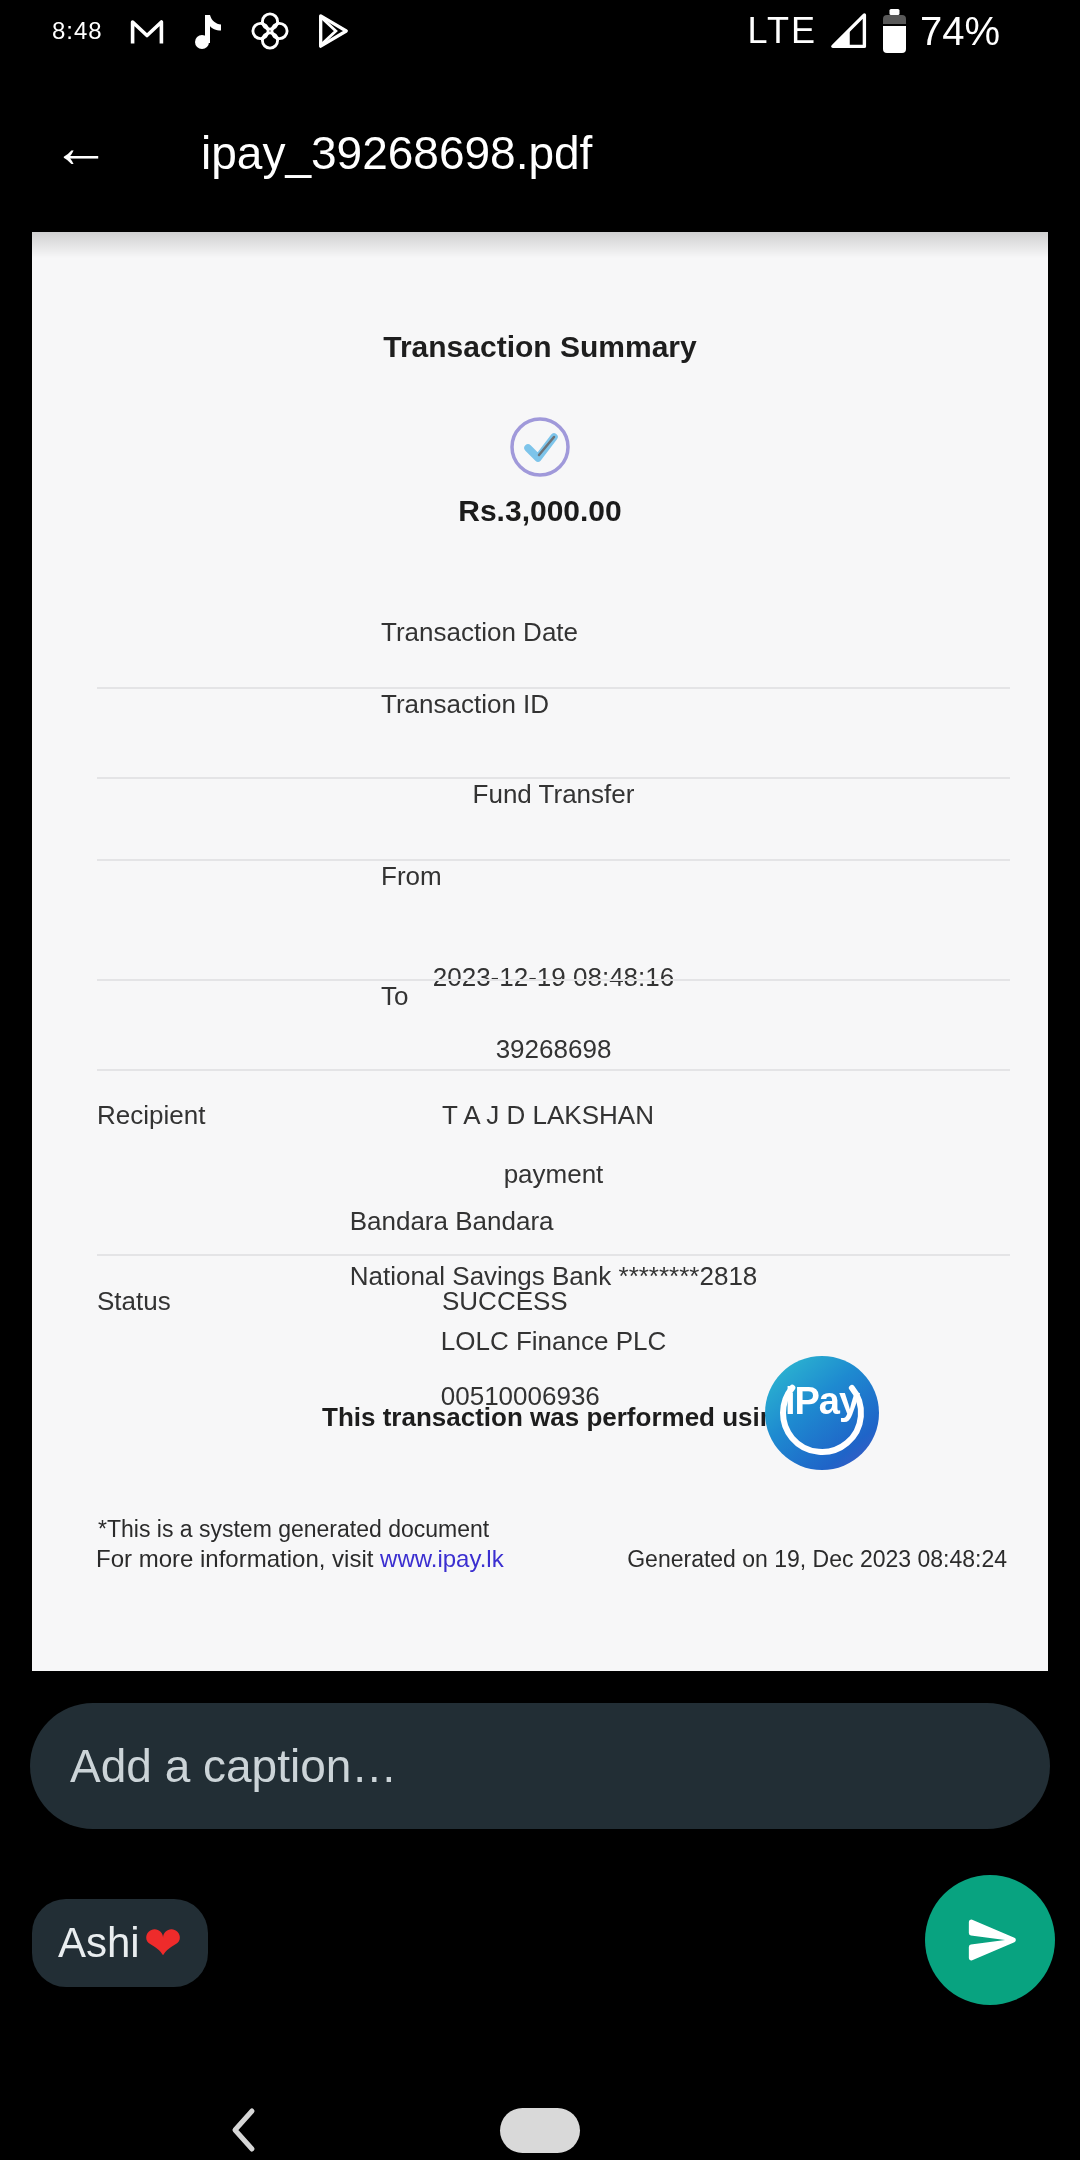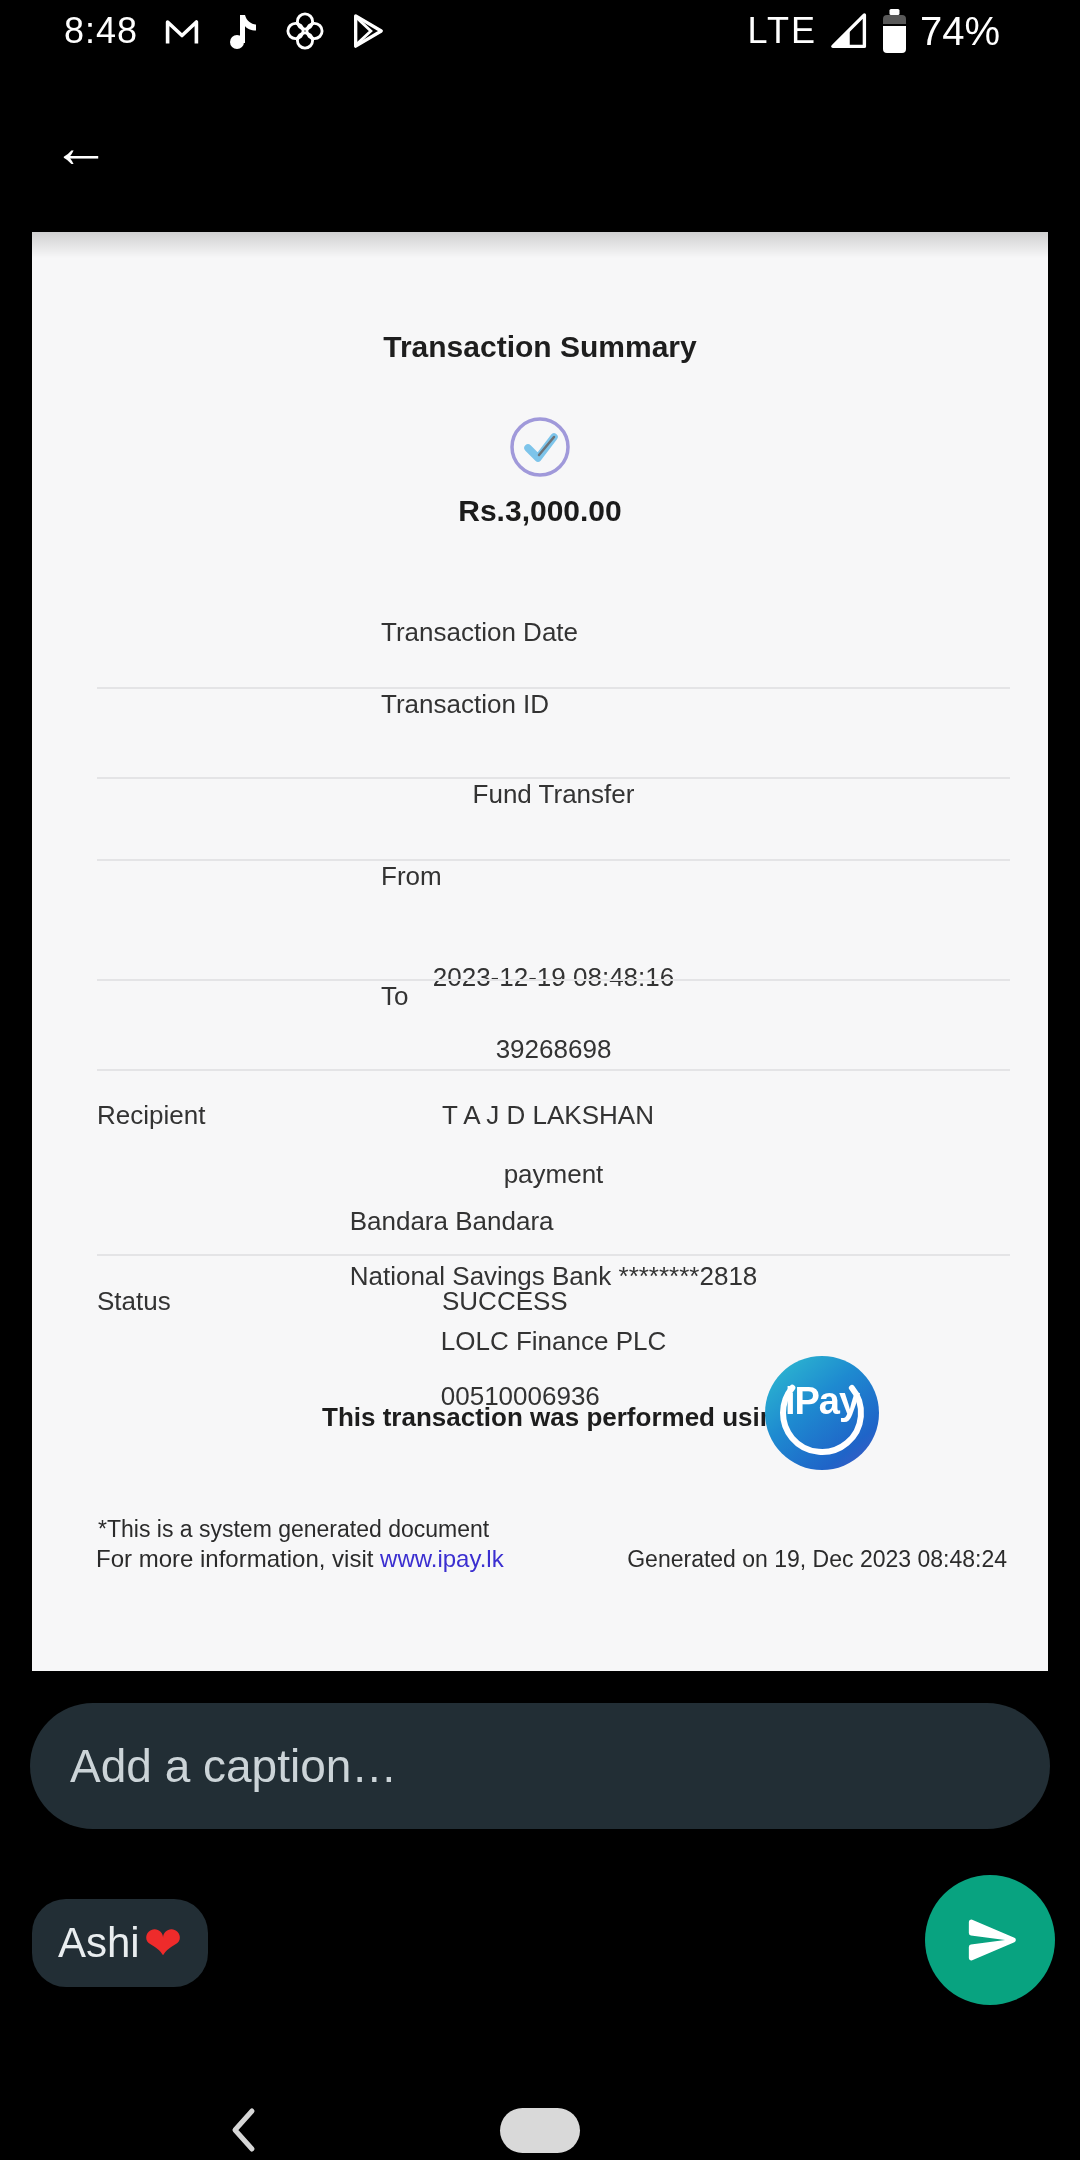--- a/index.html
+++ b/index.html
@@ -2,21 +2,21 @@
 <html><head>
 <meta charset="utf-8">
 <style>
   html,body{margin:0;padding:0;background:#000;}
   #screen{position:relative;width:1080px;height:2160px;background:#000;overflow:hidden;
           font-family:"Liberation Sans",sans-serif;}
 
   
   .statusbar{position:absolute;top:0;left:0;width:100%;height:62px;color:#fff;}
   .sb-left{position:absolute;left:52px;top:0;height:62px;display:flex;align-items:center;gap:26px;}
-  .sb-time{font-size:36px;letter-spacing:1px;margin-left:12px;}
+  .sb-time{font-size:24px;letter-spacing:1px;}
   .sb-ico{display:flex;align-items:center;}
   .sb-right{position:absolute;right:80px;top:0;height:62px;display:flex;align-items:center;gap:12px;}
   .sb-lte{font-size:36px;letter-spacing:2px;}
   .sb-batt-pct{font-size:40px;}
 
   
   .header{position:absolute;top:100px;left:0;width:100%;height:110px;color:#fff;}
   .back-arrow{position:absolute;left:52px;top:18px;font-size:58px;line-height:58px;color:#fff;}
   .header-title{position:absolute;left:201px;top:26px;font-size:46px;color:#fff;}
 
@@ -126,20 +126,21 @@
           <path d="M2 18 h23 v23 a4 4 0 0 1 -4 4 h-15 a4 4 0 0 1 -4 -4 Z" fill="#fff"></path>
           <path d="M2 16 v-5 a4 4 0 0 1 4 -4 h15 a4 4 0 0 1 4 4 v5 Z" fill="#fff" opacity="0.35"></path>
         </svg>
       </span>
       <span class="sb-batt-pct">74%</span>
     </div>
   </div>
 
   <div class="header">
     <span class="back-arrow">←</span>
+    <span class="header-title">ipay_39268698.pdf</span>
   </div>
 
   <div class="doc">
     <div class="doc-title">Transaction Summary</div>
 
     <div class="check-wrap">
       <svg width="66" height="66" viewBox="0 0 66 66">
         <circle cx="33" cy="33" r="28" fill="none" stroke="#a099da" stroke-width="3.5"></circle>
         <path d="M21 34 L31 44 L47 23" fill="none" stroke="#7dc4ea" stroke-width="7.5" stroke-linecap="round" stroke-linejoin="round"></path>
         <path d="M32 41 L47 23" fill="none" stroke="#6d7277" stroke-width="2.5" stroke-linecap="round"></path>

